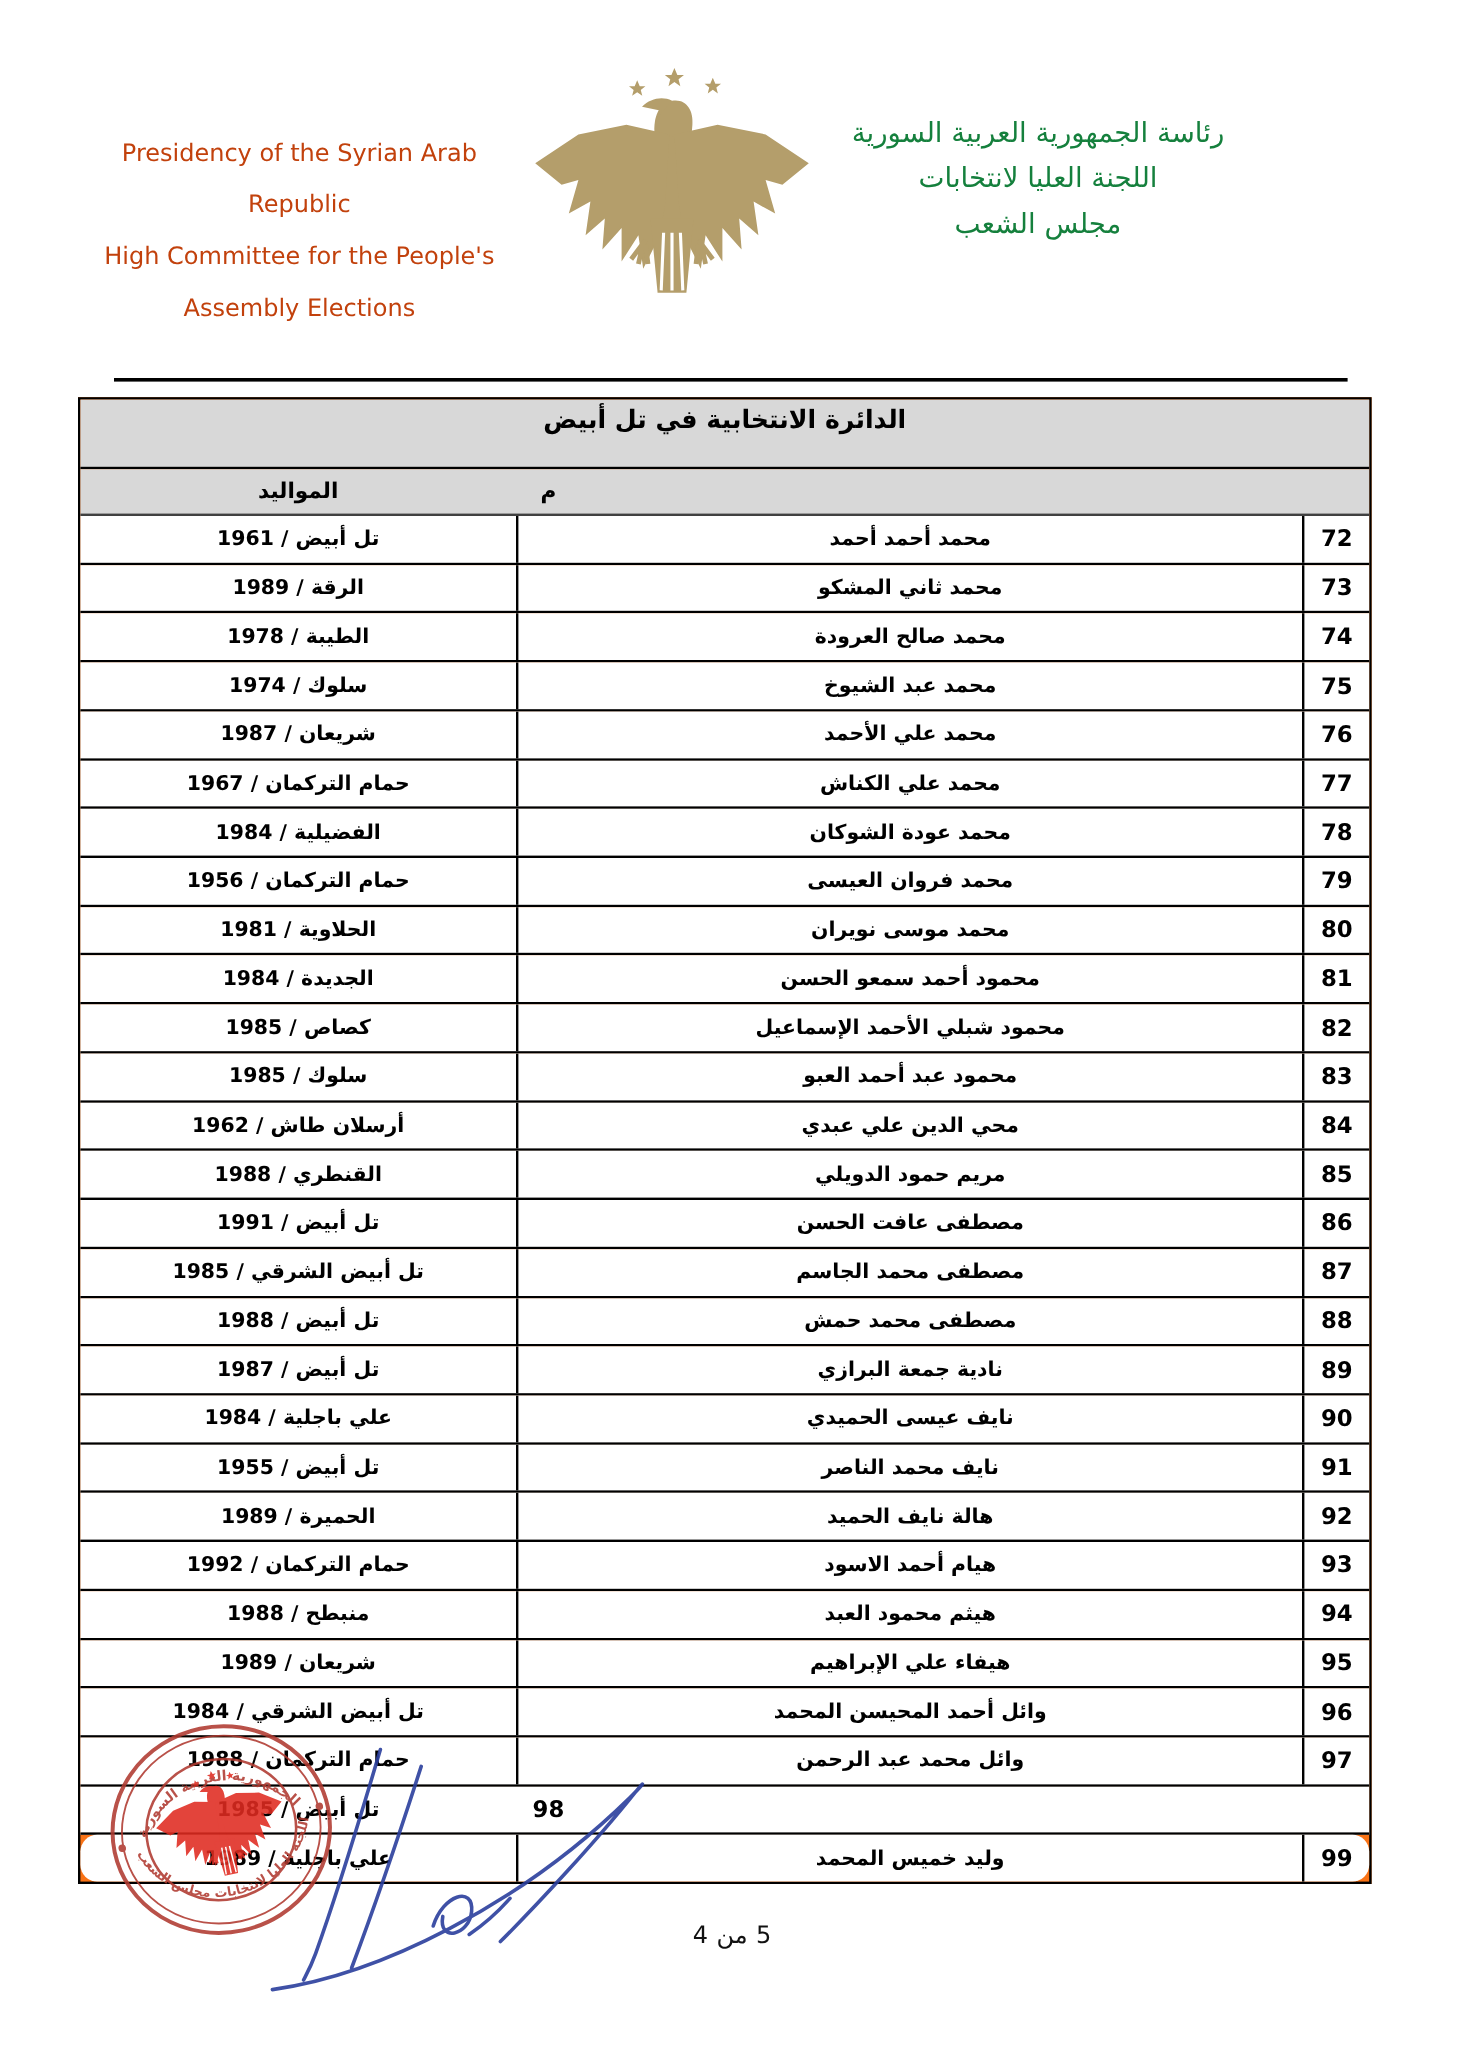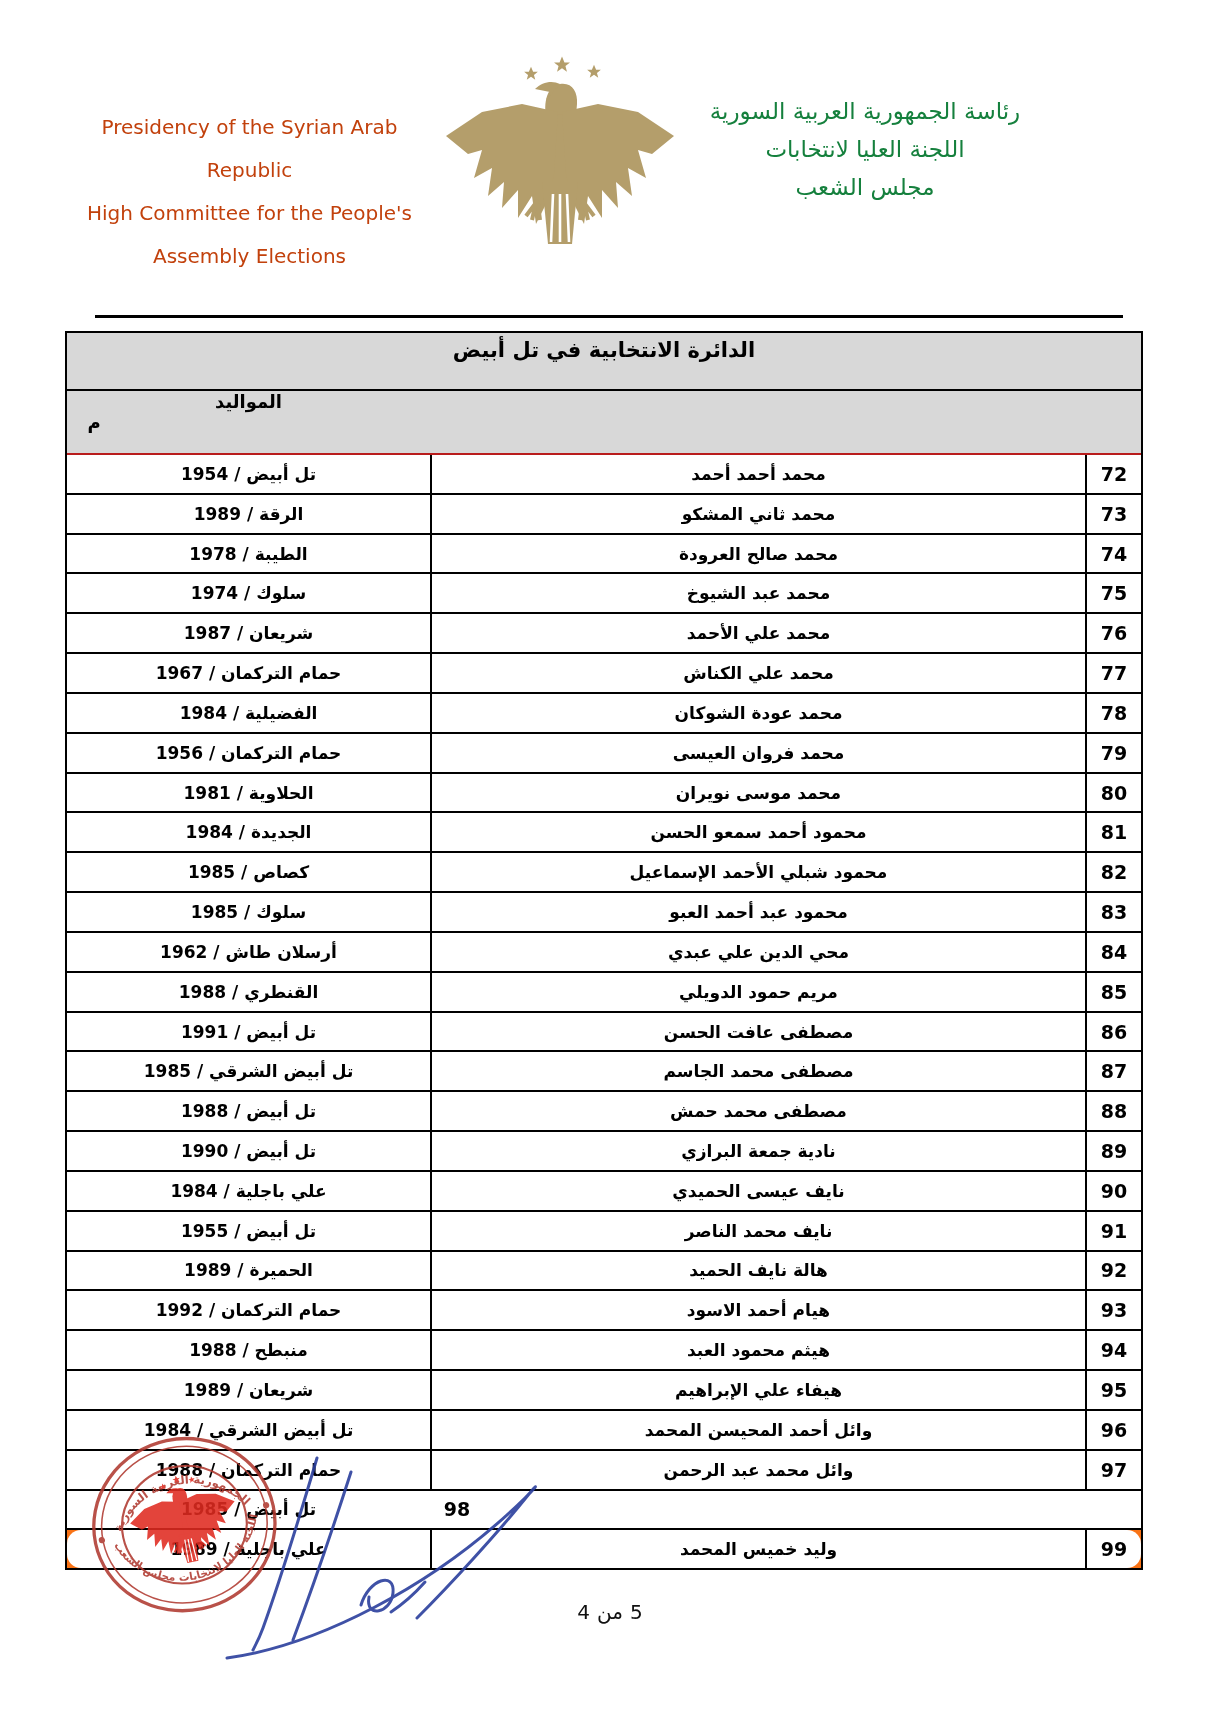--- a/index.html
+++ b/index.html
@@ -43,23 +43,23 @@
     background:#f97316;
   }
   .tbl-title{
     height:58px;border-bottom:2px solid #000;
     background:var(--header-bg);
     direction:rtl;text-align:center;
     font-size:21px;font-weight:700;
     padding-top:5px;
   }
   .tbl-head{
-    height:64px;border-bottom:2px solid #b91c1c;
+    height:39px;border-bottom:2px solid #404040;
     background:var(--header-bg);
-    display:flex;flex-direction:column;
+    display:flex;flex-direction:row;
     font-size:18px;font-weight:700;
   }
   .rows{flex:1;display:flex;flex-direction:column;}
   .row{
     flex:1;display:flex;flex-direction:row;
     border-bottom:2px solid #000;
     font-size:17px;font-weight:700;
     background:#fff;
   }
   .row:last-child{border-bottom:none;border-radius:14px;}
@@ -147,21 +147,21 @@
   <div class="rule"></div>
 
   <div class="tbl">
     <div class="tbl-title">الدائرة الانتخابية في تل أبيض</div>
     <div class="tbl-head">
       <div class="c-birth">المواليد</div>
       <div class="c-num">م</div>
     </div>
     <div class="rows" id="rows">
         <div class="row">
-          <div class="c-birth">تل أبيض / 1954</div>
+          <div class="c-birth">تل أبيض / 1961</div>
           <div class="c-name">محمد أحمد أحمد</div>
           <div class="c-num">72</div>
         </div>
         <div class="row">
           <div class="c-birth">الرقة / 1989</div>
           <div class="c-name">محمد ثاني المشكو</div>
           <div class="c-num">73</div>
         </div>
         <div class="row">
           <div class="c-birth">الطيبة / 1978</div>
@@ -232,21 +232,21 @@
           <div class="c-birth">تل أبيض الشرقي / 1985</div>
           <div class="c-name">مصطفى محمد الجاسم</div>
           <div class="c-num">87</div>
         </div>
         <div class="row">
           <div class="c-birth">تل أبيض / 1988</div>
           <div class="c-name">مصطفى محمد حمش</div>
           <div class="c-num">88</div>
         </div>
         <div class="row">
-          <div class="c-birth">تل أبيض / 1990</div>
+          <div class="c-birth">تل أبيض / 1987</div>
           <div class="c-name">نادية جمعة البرازي</div>
           <div class="c-num">89</div>
         </div>
         <div class="row">
           <div class="c-birth">علي باجلية / 1984</div>
           <div class="c-name">نايف عيسى الحميدي</div>
           <div class="c-num">90</div>
         </div>
         <div class="row">
           <div class="c-birth">تل أبيض / 1955</div>

